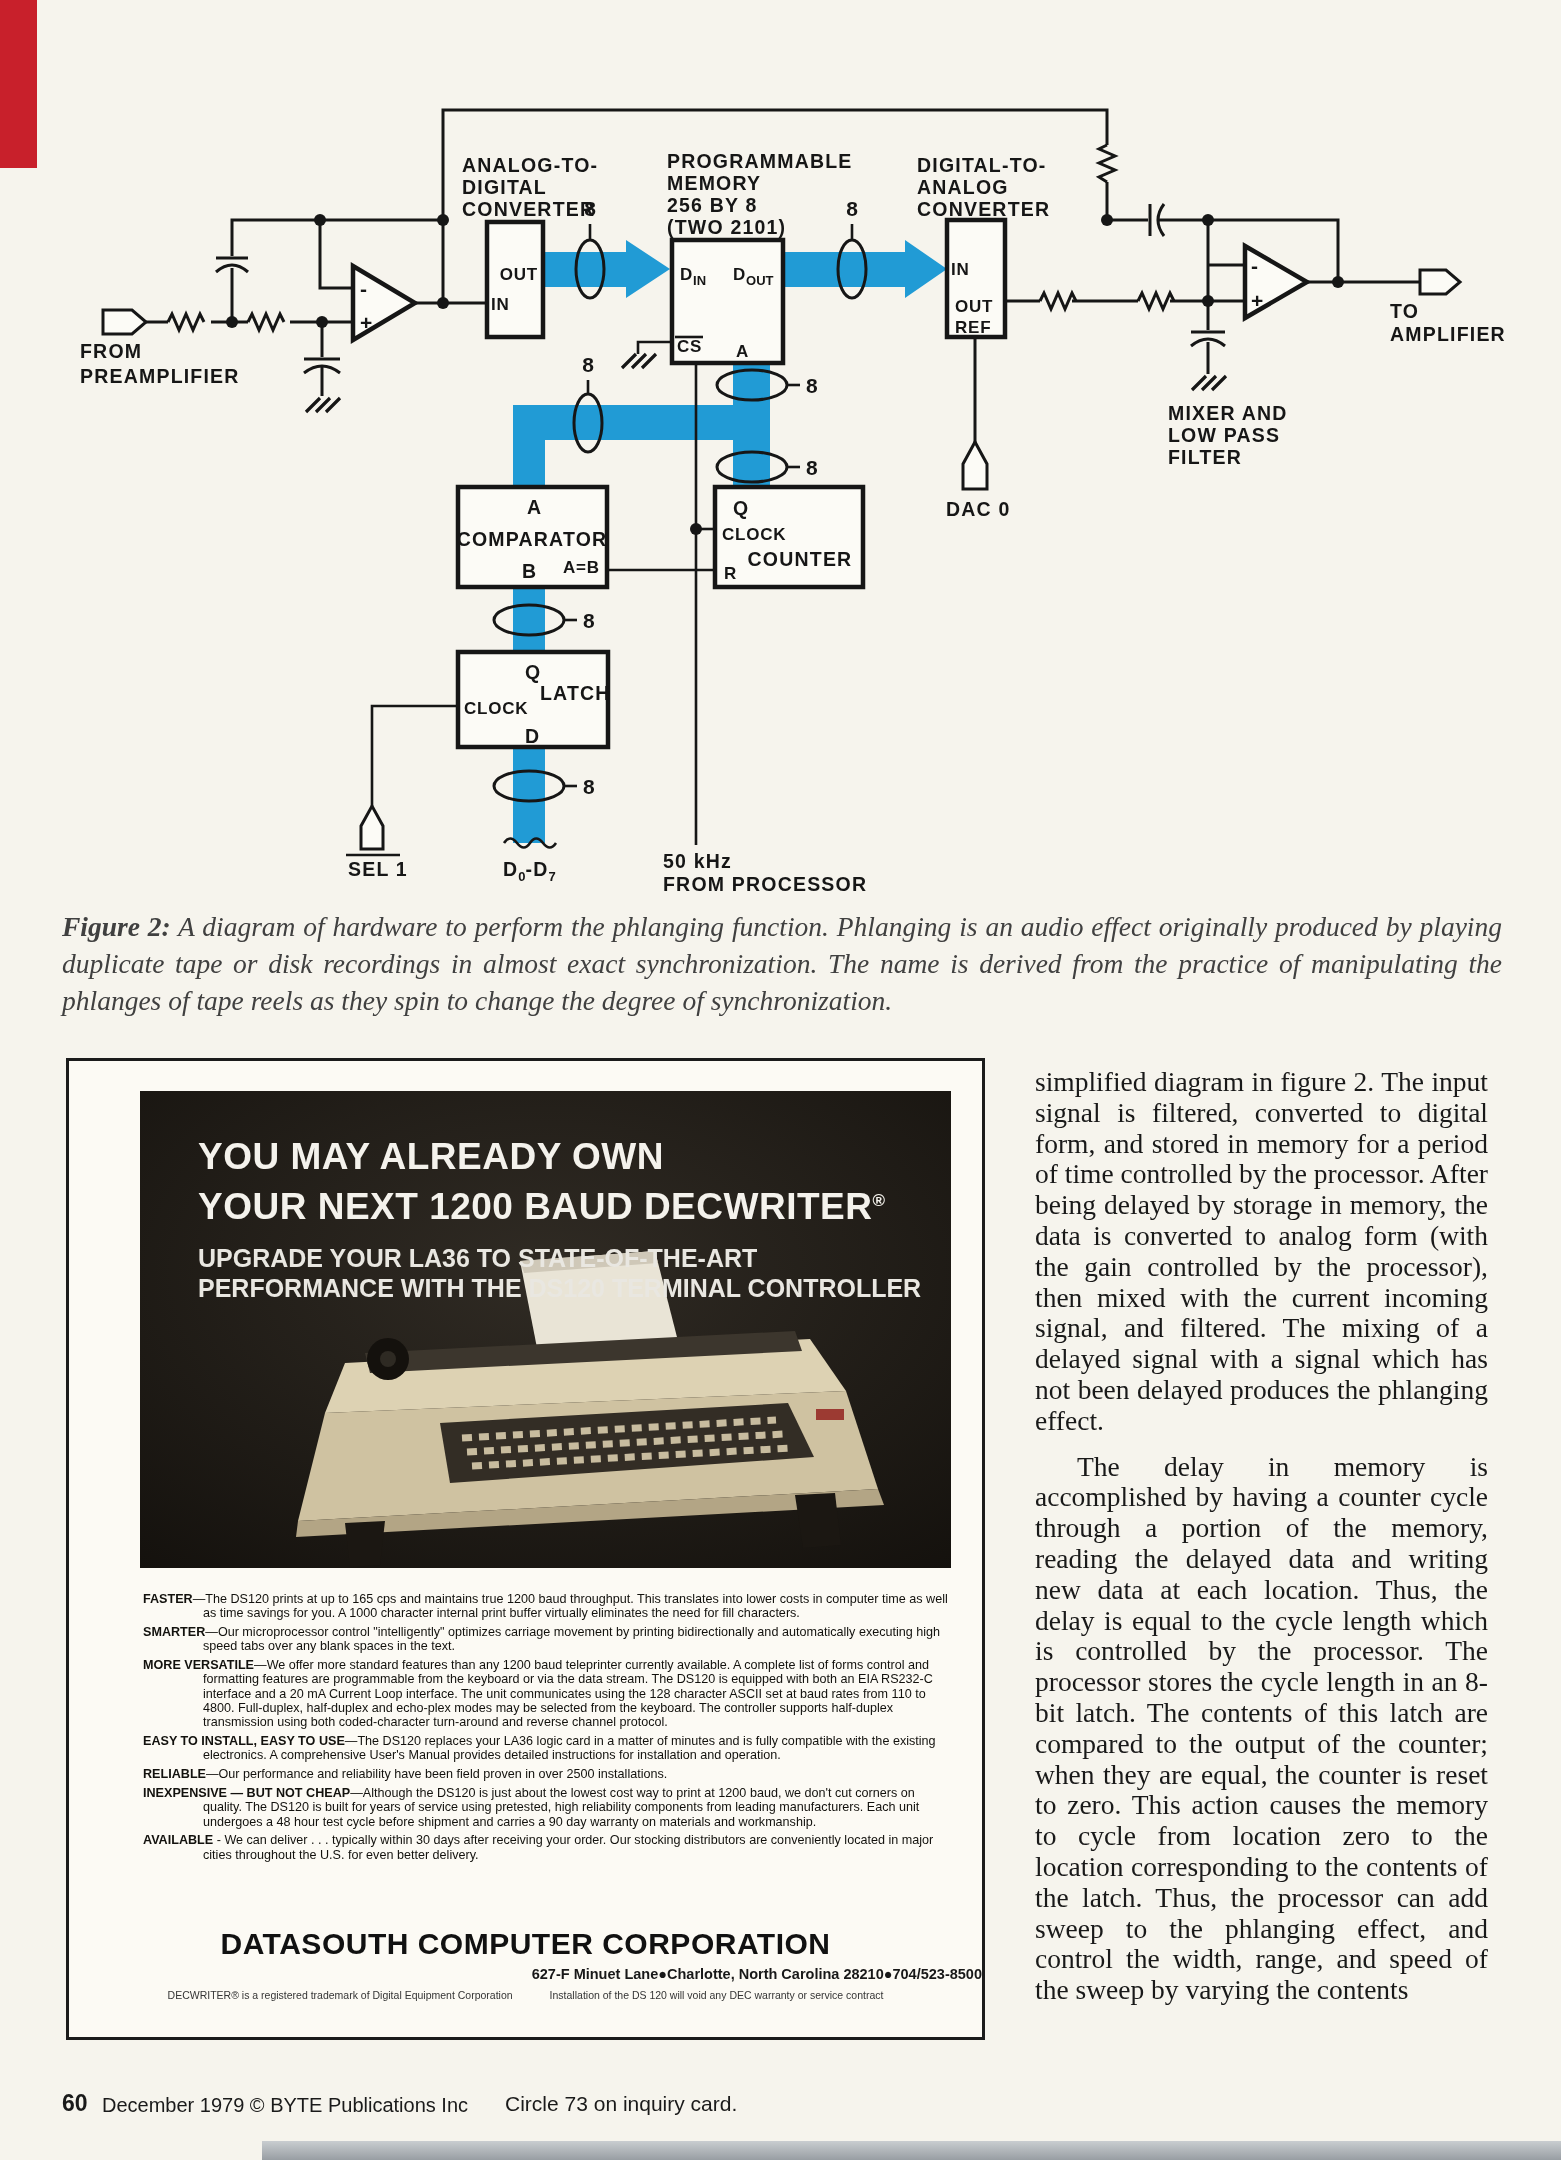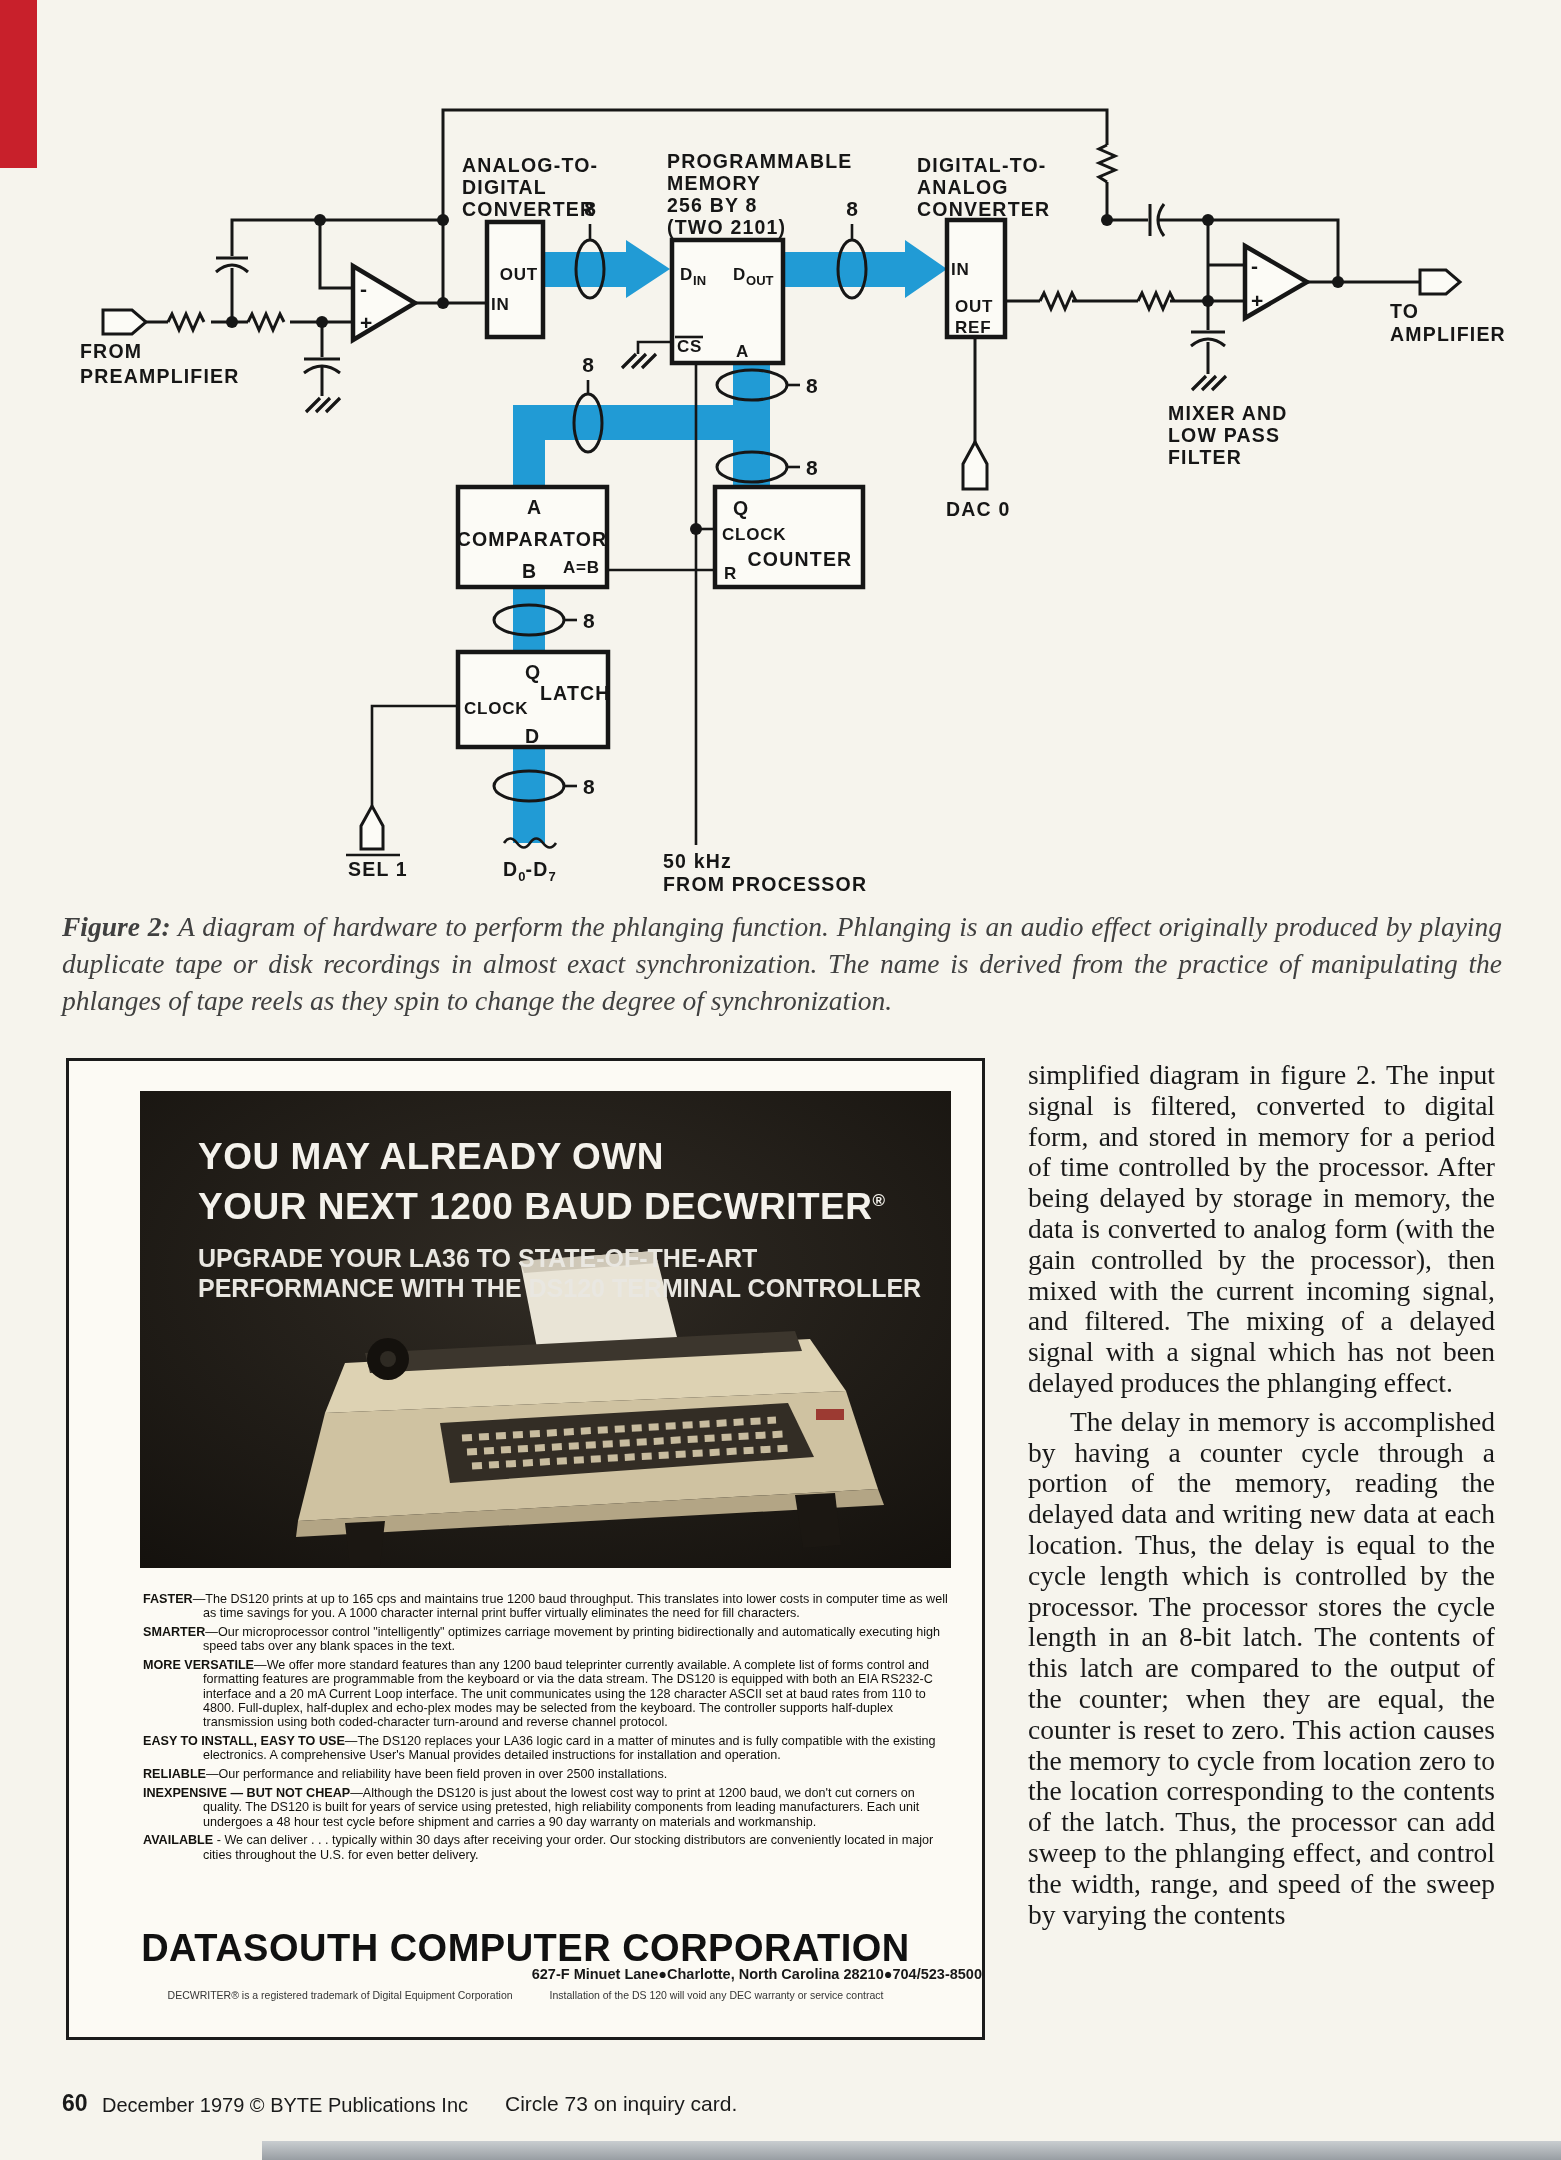--- a/index.html
+++ b/index.html
@@ -44,31 +44,31 @@
   .ad-headline { position:absolute; left:58px; top:44px; color:#f4f2ec;
                  font-size:37px; font-weight:bold; line-height:44px; letter-spacing:0.5px; }
   .ad-headline sup { font-size:17px; }
   .ad-subhead  { position:absolute; left:58px; top:152px; color:#e9e7e1;
                  font-size:25px; font-weight:bold; line-height:30px; }
   .ad-paras { position:absolute; left:74px; top:531px; width:810px;
               font-size:12.6px; line-height:14.3px; color:#12110d; }
   .ad-paras p { margin:0 0 4.5px 0; padding-left:60px; text-indent:-60px; }
   .ad-paras .lead { font-weight:bold;margin-top:41px; }
   .ad-company { position:absolute; left:0; width:100%; top:866px; text-align:center;
-                font-size:38px; font-weight:bold; letter-spacing:0.5px; color:#111; }
+                font-size:30px; font-weight:bold; letter-spacing:0.5px; color:#111; }
   .ad-address { position:absolute; left:0; width:100%; top:905px; text-align:right;
                 font-size:14.5px; font-weight:bold; color:#181818; }
   .ad-legal   { position:absolute; left:0; width:100%; top:928px; display:flex;
                 justify-content:center; gap:37px; font-size:10.5px; color:#353535; }
 
   
   .article { position:absolute; left:1020px; top:1052px; width:483px;
              font-family:"Liberation Serif", serif; font-size:27.5px;
              line-height:30.8px; text-align:justify; color:#191919; }
-  .article p { margin:8px; }
+  .article p { margin:15px; }
   .article p + p { text-indent:42px; }
 
   
   .footer-num    { position:absolute; left:62px;  top:2090px; font-size:23px; font-weight:bold; }
   .footer-issue  { position:absolute; left:102px; top:2094px; font-size:20px; font-weight:normal; }
   .footer-circle { position:absolute; left:505px; top:2092px; font-size:21px; font-weight:normal; }
 
   .bottom-band { position:absolute; left:262px; top:2141px; width:1299px; height:19px;
                  background:linear-gradient(#c9cdd0,#989ea3); }
 </style>

